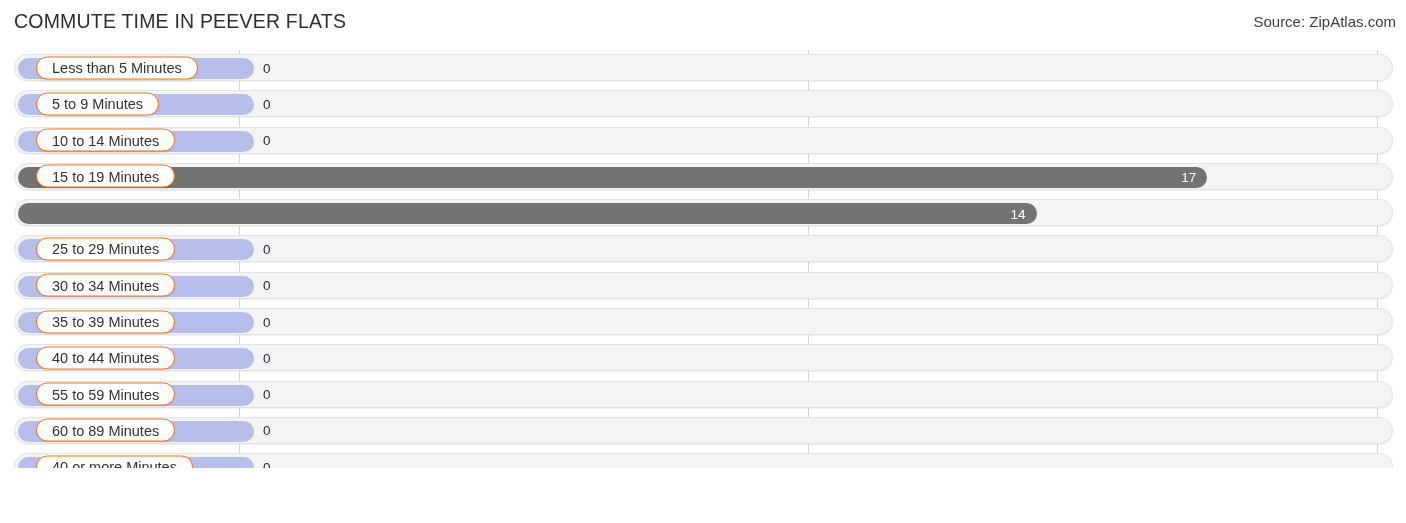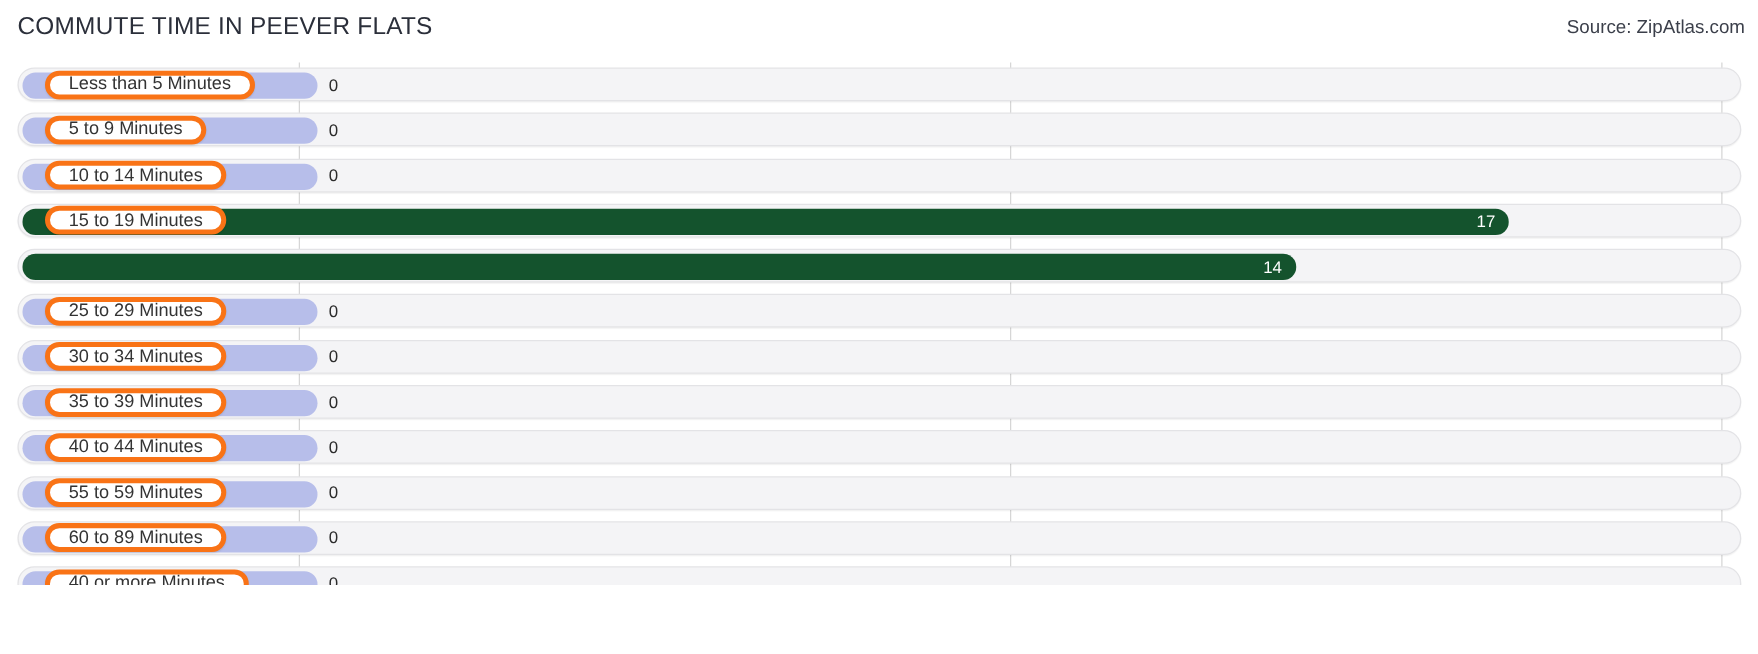--- a/index.html
+++ b/index.html
@@ -80,21 +80,21 @@
     border: 1px solid #e3e3e6;
     border-radius: 14px;
     box-shadow: 0 1px 1px rgba(0,0,0,0.06);
   }
   .bar {
     position: absolute;
     left: 3px;
     top: 3px;
     height: 21px;
     border-radius: 11px;
-    background: #14532d;
+    background: #737373;
   }
   .bar.zero {
     background: #b7beea;
   }
   .bar-value-inside {
     position: absolute;
     right: 11px;
     top: 50%;
     transform: translateY(-50%);
     font-size: 13.5px;
@@ -112,21 +112,21 @@
   .cat-label {
     position: absolute;
     left: 21px;
     top: 50%;
     transform: translateY(-50%);
     height: 23px;
     display: flex;
     align-items: center;
     padding: 0 15px;
     background: #ffffff;
-    border: 4px solid #f97316;
+    border: 1px solid #f97316;
     border-radius: 12px;
     font-size: 14.5px;
     color: #333333;
     white-space: nowrap;
     box-shadow: 0 1px 1.5px rgba(0,0,0,0.10);
   }
 
   
   #axis {
     position: absolute;

